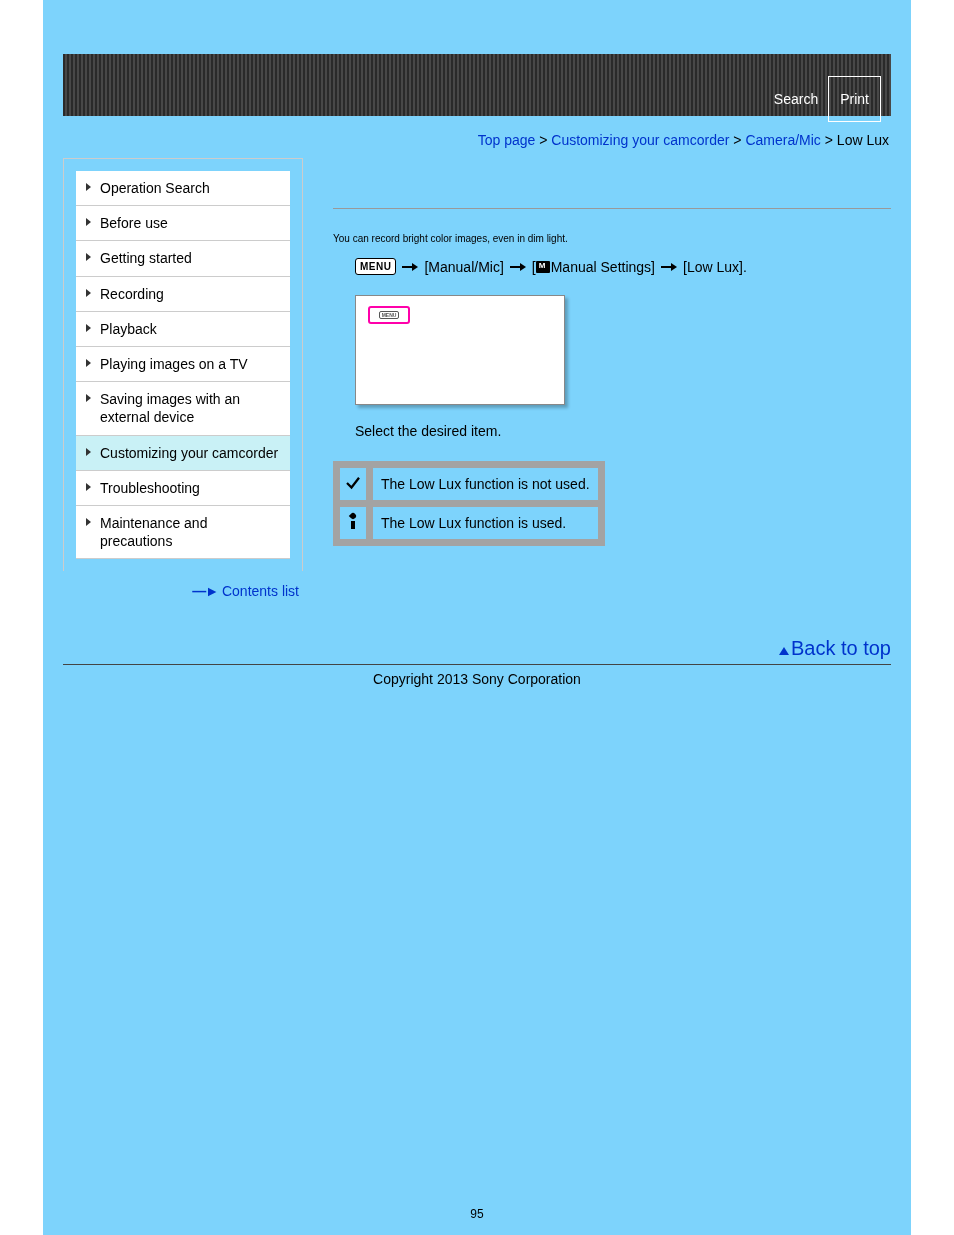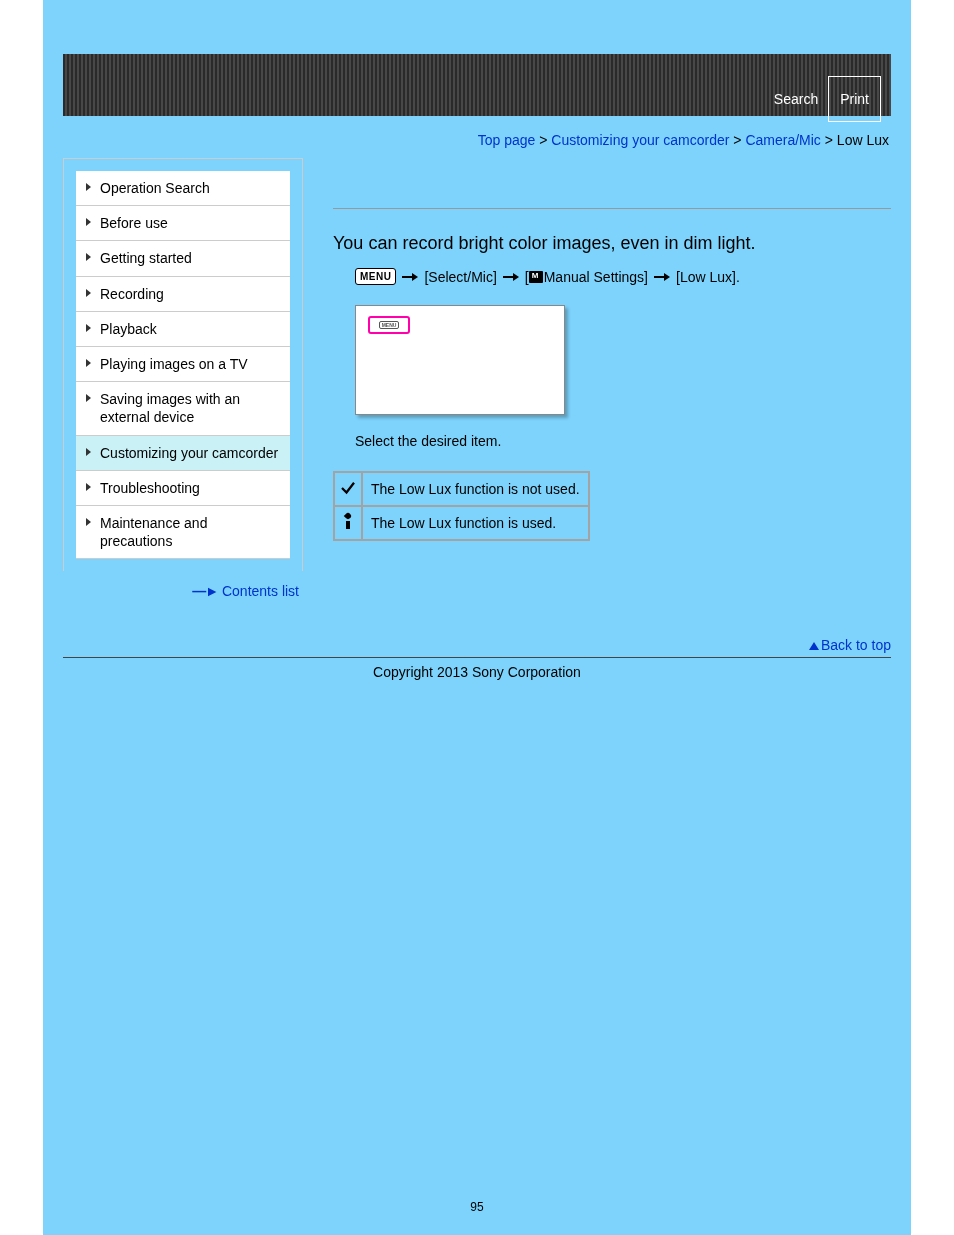--- a/index.html
+++ b/index.html
@@ -117,21 +117,21 @@
   .content {
     flex: 1;
     padding-top: 50px;
   }
   .hr-top {
     border: none;
     border-top: 1px solid #999;
     margin: 0 0 24px 0;
   }
   .intro {
-    font-size: 18px;
+    font-size: 10px;
     margin-bottom: 14px;
   }
   .menu-line {
     margin-left: 22px;
     font-size: 14px;
     display: flex;
     align-items: center;
     flex-wrap: wrap;
     gap: 6px;
   }
@@ -222,21 +222,21 @@
   }
   .step-instruction {
     margin: 18px 0 22px 22px;
     font-size: 14px;
   }
   .option-table {
     border-collapse: collapse;
     margin-left: 0;
   }
   .option-table td {
-    border: 2px solid #a3a3a3;
+    border: 7px solid #a3a3a3;
     padding: 8px 8px;
     vertical-align: middle;
     font-size: 14px;
   }
   .option-icon-cell {
     width: 24px;
     text-align: center;
     padding: 4px !important;
   }
   .check-icon {
@@ -264,21 +264,21 @@
     width:6px; height:6px;
     background:#000;
     border-radius: 50% 50% 50% 0;
     transform: rotate(45deg);
   }
   .footer-area {
     margin: 38px 20px 0 20px;
   }
   .back-to-top {
     text-align: right;
-    font-size: 14px;
+    font-size: 20px;
     margin-bottom: 4px;
   }
   .back-to-top a { color:#0033cc; text-decoration:none; cursor:pointer;}
   .back-tri {
     display:inline-block;
     width:0;height:0;
     border-left:5px solid transparent;
     border-right:5px solid transparent;
     border-bottom:8px solid #0033cc;
     margin-right:2px;
@@ -342,21 +342,21 @@
     </nav>
 
     <main class="content">
       <hr class="hr-top">
 
       <div class="intro">You can record bright color images, even in dim light.</div>
 
       <div class="menu-line">
         <span class="menu-badge">MENU</span>
         <span class="arrow-r"></span>
-        <span>[Select/Mic]</span>
+        <span>[Manual/Mic]</span>
         <span class="arrow-r"></span>
         <span>
           <span>[</span><span class="manual-icon"></span><span>Manual Settings]</span>
         </span>
         <span class="arrow-r"></span>
         <span>[Low Lux].</span>
       </div>
 
       <div class="step-screen-wrap">
         <div class="step-screen">

